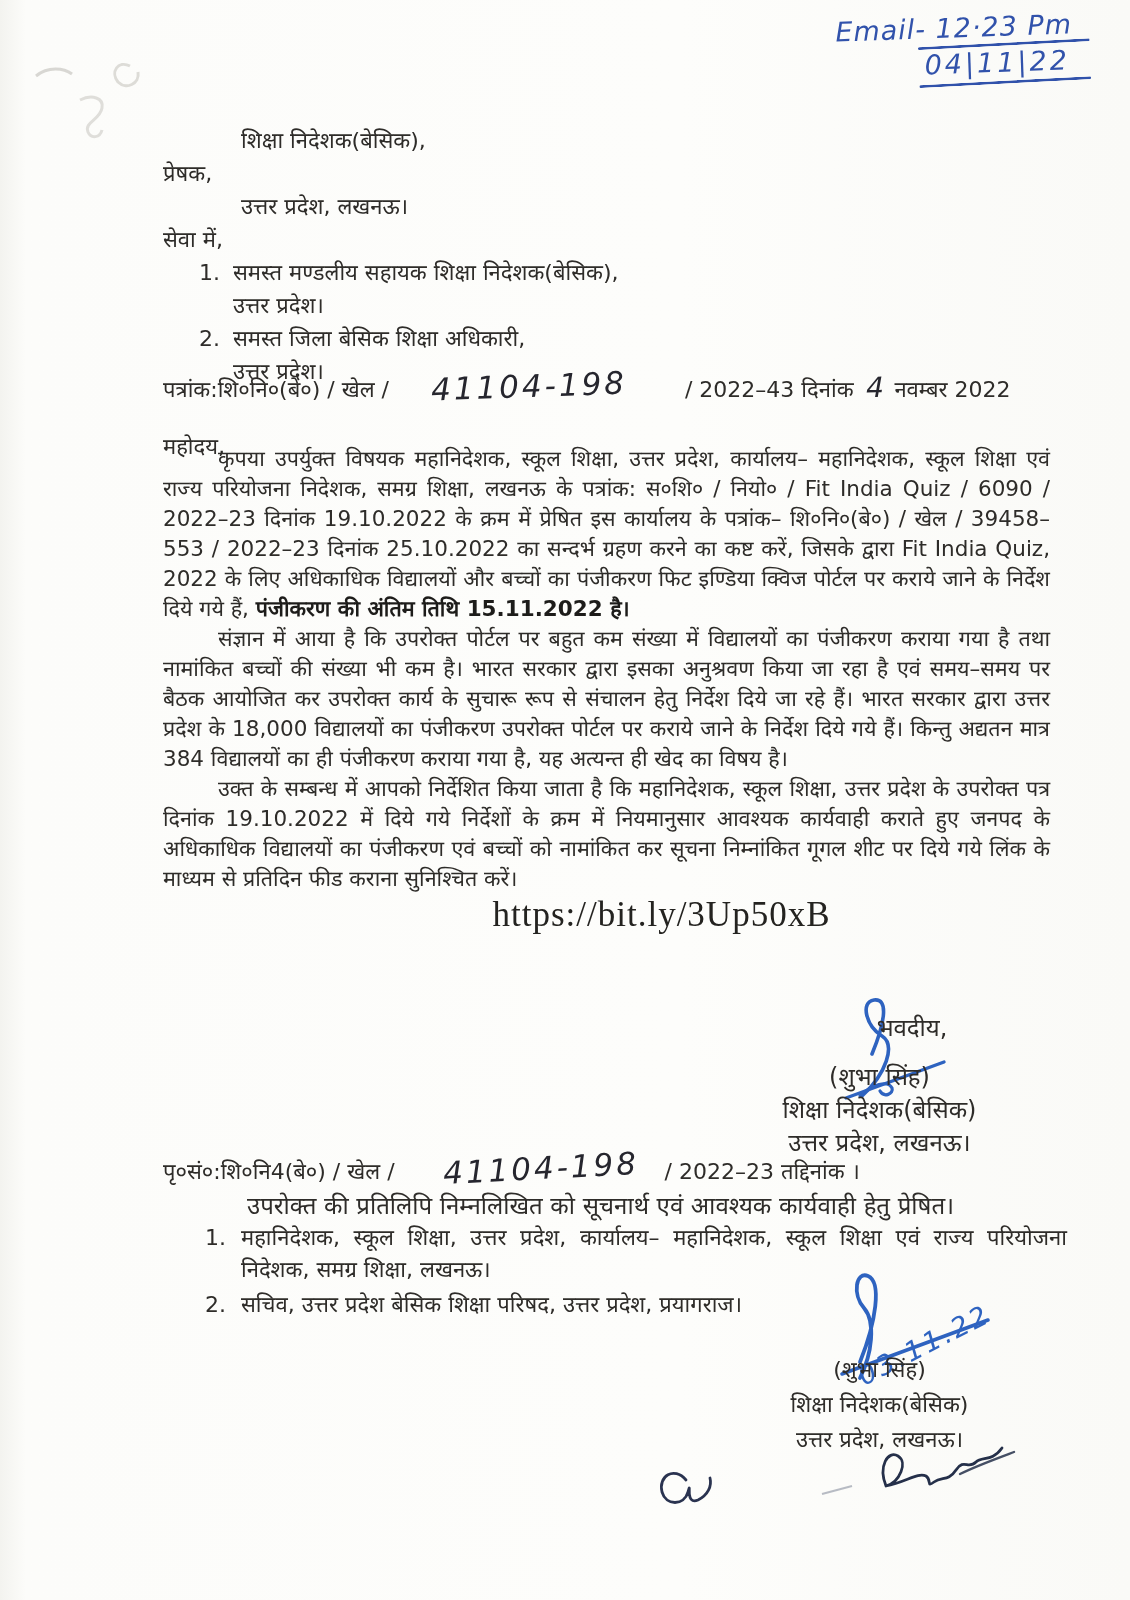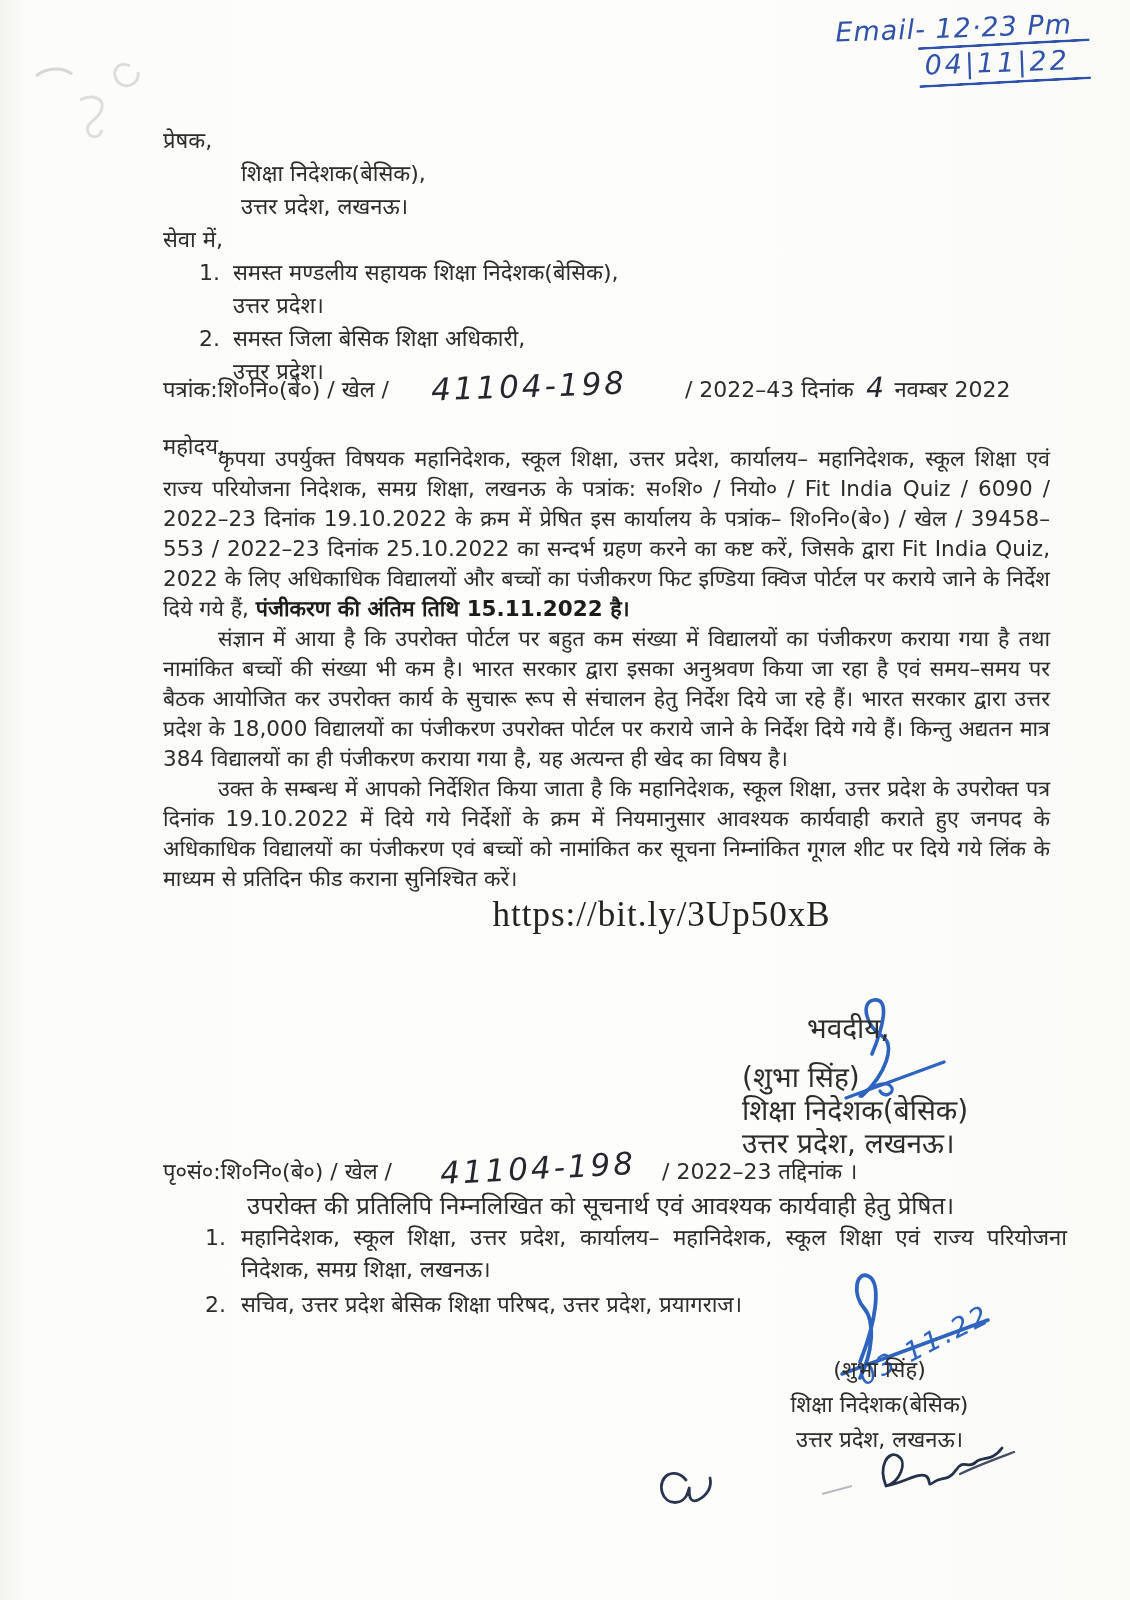--- a/index.html
+++ b/index.html
@@ -25,21 +25,21 @@
   .hand-day { font-size:28px; margin:0 8px 0 12px; transform:rotate(-1deg); }
 
   .subject { position:absolute; left:163px; top:386px; font-size:22px; }
   .salutation { position:absolute; left:163px; top:414px; font-size:22px;margin-top:16px; }
 
   .body-text { position:absolute; left:163px; top:444px; width:887px; text-align:justify; font-size:21.5px; line-height:30px; }
   .body-text p { margin:0; text-indent:55px; }
   .bold-run { font-weight:700; color:#1d1c1a;margin-top:32px; }
   .link-line { text-align:center; padding-left:110px; font-family:"Liberation Serif","DejaVu Serif",serif; font-size:35px; letter-spacing:1px; margin-top:6px; color:#242320; }
 
-  .sig-block1 { position:absolute; left:742px; top:1012px; width:275px; text-align:left; font-size:28px; line-height:33px; }
+  .sig-block1 { position:absolute; left:742px; top:1012px; width:275px; text-align:center; font-size:24px; line-height:33px; }
   .sig-gap { height:16px; }
   .sig-block2 { position:absolute; left:742px; top:1352px; width:275px; text-align:center; font-size:22px; line-height:35px; }
 
   .endorse-line { position:absolute; left:163px; top:1150px; display:flex; align-items:baseline; white-space:nowrap; font-size:22px; }
   .copy-intro { position:absolute; left:247px; top:1188px; font-size:24px;text-align:right; }
   .copy-list { position:absolute; left:205px; top:1222px; width:862px; font-size:22px; line-height:32px; }
   .copy-item { display:flex; margin-bottom:3px; }
   .copy-num { flex:0 0 36px; }
   .copy-text { flex:1; text-align:justify; }
 
@@ -63,22 +63,22 @@
   </svg>
 
   <div class="email-note">
     <div class="email-line1">Email- 12·23 Pm</div>
     <div class="email-rule"></div>
     <div class="email-line2">04|11|22</div>
     <div class="email-rule" style="margin-top:3px;"></div>
   </div>
 
   <div class="address">
+    <div class="hline indent1">शिक्षा निदेशक(बेसिक),</div>
     <div class="hline">प्रेषक,</div>
-    <div class="hline indent1">शिक्षा निदेशक(बेसिक),</div>
     <div class="hline indent1">उत्तर प्रदेश, लखनऊ।</div>
     <div class="hline">सेवा में,</div>
     <div class="recipients-indent">
       <div class="hline num-row">
         <span class="num-col">1.</span>
         <span class="rest">समस्त मण्डलीय सहायक शिक्षा निदेशक(बेसिक),</span>
       </div>
       <div class="hline sub-indent" style="padding-left:34px;">उत्तर प्रदेश।</div>
       <div class="hline num-row">
         <span class="num-col">2.</span>
@@ -113,21 +113,21 @@
 
   <div class="sig-block1">
     <div style="padding-left:65px;">भवदीय,</div>
     <div class="sig-gap"></div>
     <div>(शुभा सिंह)</div>
     <div>शिक्षा निदेशक(बेसिक)</div>
     <div>उत्तर प्रदेश, लखनऊ।</div>
   </div>
 
   <div class="endorse-line">
-    <span>पृ०सं०:शि०नि०(बे०) / खेल /</span>
+    <span>पृ०सं०:शि०नि4(बे०) / खेल /</span>
     <span class="hand hand-ref2">41104-198</span>
     <span>/ 2022–23 तद्दिनांक ।</span>
   </div>
 
   <div class="copy-intro">उपरोक्त की प्रतिलिपि निम्नलिखित को सूचनार्थ एवं आवश्यक कार्यवाही हेतु प्रेषित।</div>
 
   <div class="copy-list">
     <div class="copy-item">
       <span class="copy-num">1.</span>
       <span class="copy-text">महानिदेशक, स्कूल शिक्षा, उत्तर प्रदेश, कार्यालय– महानिदेशक, स्कूल शिक्षा एवं राज्य परियोजना निदेशक, समग्र शिक्षा, लखनऊ।</span>

